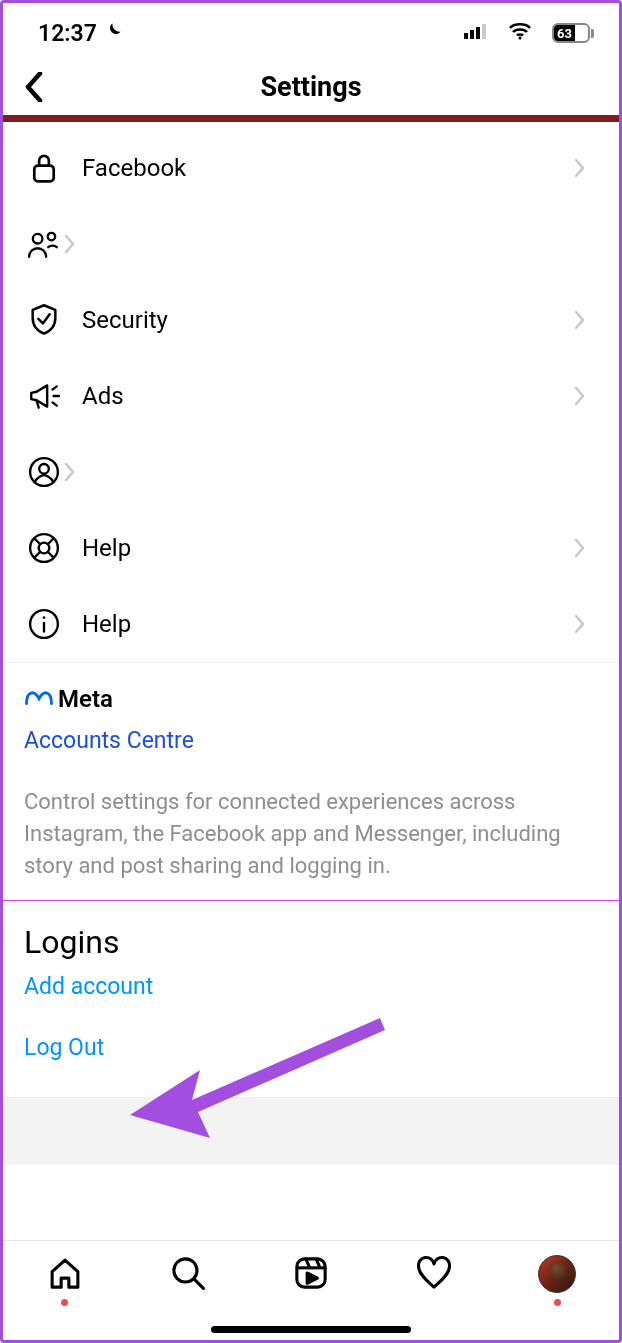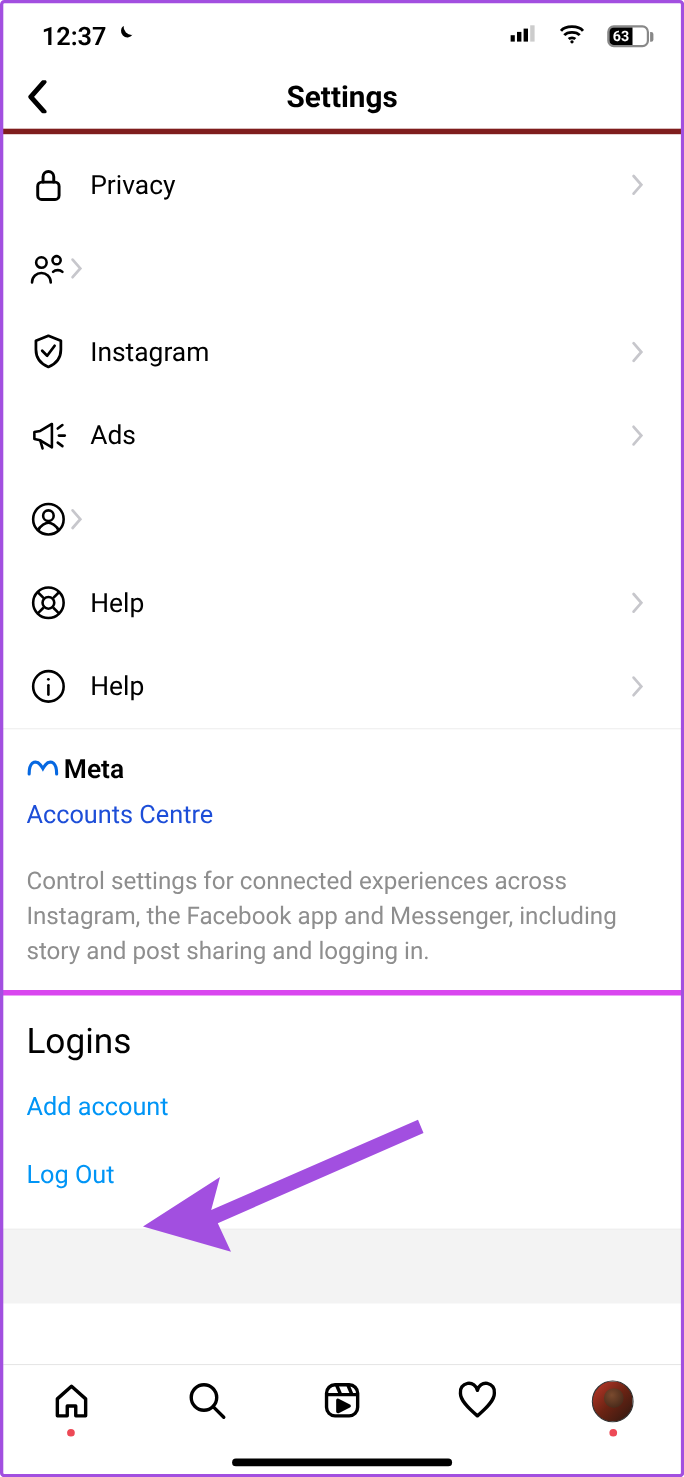--- a/index.html
+++ b/index.html
@@ -17,33 +17,33 @@
     border:3px solid #a24fe0;
     border-radius:4px;
     pointer-events:none;
   }
   .status-bar {
     display:flex; align-items:center; justify-content:space-between;
     padding:14px 28px 6px 38px;
     height:58px;
   }
   .status-time { font-size:23px; font-weight:600; display:flex; align-items:flex-start; gap:6px;}
-  .status-icons { display:flex; gap:20px; }
+  .status-icons { display:flex; align-items:center; gap:20px; }
   .batt-body {
     width:38px; height:20px; border:2px solid #888; border-radius:6px; position:relative;
     display:flex; align-items:center; justify-content:flex-start;
   }
   .batt-fill { position:absolute; left:0; top:0; bottom:0; width:63%; background:#000; border-radius:4px 0 0 4px;}
   .batt-text { position:relative; color:#fff; font-size:13px; font-weight:700; z-index:2; padding-left:3px;}
   .batt-cap { width:3px; height:9px; background:#888; border-radius:0 2px 2px 0; margin-left:1px;}
 
   .nav-header {
     display:flex; align-items:center; position:relative;
     height:64px;
-    border-bottom:5px solid #7f1d1d;
+    border-bottom:7px solid #7f1d1d;
   }
   .nav-back {
     position:absolute; left:14px; top:50%; transform:translateY(-50%);
     width:40px; height:40px; display:flex; align-items:center; justify-content:center;
   }
   .nav-title {
     margin:0 auto; font-size:27px; font-weight:700;
   }
 
   .list { }
@@ -59,28 +59,28 @@
   }
   .list-label {
     flex:1 1 auto;
     font-size:24px;
     padding-left:18px;
   }
   .list-chevron {
     flex:0 0 24px; color:#c7c7cc; display:flex; align-items:center;
   }
 
-  .meta-block { padding:22px 24px 18px 24px; border-top:1px solid #eee; border-bottom:5px solid #d946ef;}
+  .meta-block { padding:22px 24px 18px 24px; border-top:1px solid #eee; border-bottom:1px solid #d946ef;}
   .meta-brand { display:flex; align-items:center; gap:4px; font-size:24px; font-weight:600;}
   .meta-link { color:#1d4ed8; font-size:23px; margin-top:14px; cursor:pointer;}
   .meta-desc { color:#8e8e8e; font-size:22px; line-height:1.45; margin-top:32px;}
 
   .logins-block { padding:22px 24px 12px 24px; }
   .logins-title { font-size:32px; font-weight:400; }
-  .logins-action { color:#0095f6; font-size:23px; margin-top:28px; cursor:pointer;}
+  .logins-action { color:#0095f6; font-size:23px; margin-top:12px; cursor:pointer;}
   .logins-action + .logins-action { margin-top:34px; }
 
   .bottom-gap { background:#f3f3f3; height:68px; border-top:1px solid #eee;}
 
   .tabbar {
     position:absolute; left:3px; right:3px; bottom:3px;
     height:100px; background:#fff;
     border-top:1px solid #e6e6e6;
     display:flex; align-items:flex-start; justify-content:space-around;
     padding-top:14px;
@@ -157,21 +157,21 @@
 
 <div class="list" style="padding-top:8px;">
 
   <div class="list-row">
     <span class="list-icon">
       <svg width="30" height="34" viewBox="0 0 24 28" fill="none" stroke="#000" stroke-width="2.2" stroke-linecap="round">
           <rect x="4" y="12" width="16" height="13" rx="3"></rect>
           <path d="M8 12 V8 a4 4 0 0 1 8 0 v4"></path>
         </svg>
     </span>
-    <span class="list-label">Privacy</span>
+    <span class="list-label">Facebook</span>
     <span class="list-chevron">
       <svg width="12" height="20" viewBox="0 0 12 20" fill="none" stroke="#c7c7cc" stroke-width="2.5" stroke-linecap="round">
           <polyline points="2,2 9,10 2,18"></polyline>
         </svg>
     </span>
   </div>
 
   <div class="list-row">
     <span class="list-icon">
       <svg width="34" height="30" viewBox="0 0 32 28" fill="none" stroke="#000" stroke-width="2.2" stroke-linecap="round">
@@ -188,21 +188,21 @@
     </span>
   </div>
 
   <div class="list-row">
     <span class="list-icon">
       <svg width="30" height="34" viewBox="0 0 26 30" fill="none" stroke="#000" stroke-width="2.2" stroke-linecap="round" stroke-linejoin="round">
           <path d="M13 2 L23 6 v7 c0 8-5 12-10 14C8 25 3 21 3 13V6z"></path>
           <polyline points="8,14 12,18 18,10"></polyline>
         </svg>
     </span>
-    <span class="list-label">Instagram</span>
+    <span class="list-label">Security</span>
     <span class="list-chevron">
       <svg width="12" height="20" viewBox="0 0 12 20" fill="none" stroke="#c7c7cc" stroke-width="2.5" stroke-linecap="round">
           <polyline points="2,2 9,10 2,18"></polyline>
         </svg>
     </span>
   </div>
 
   <div class="list-row">
     <span class="list-icon">
       <svg width="34" height="30" viewBox="0 0 32 28" fill="none" stroke="#000" stroke-width="2.2" stroke-linecap="round" stroke-linejoin="round">

